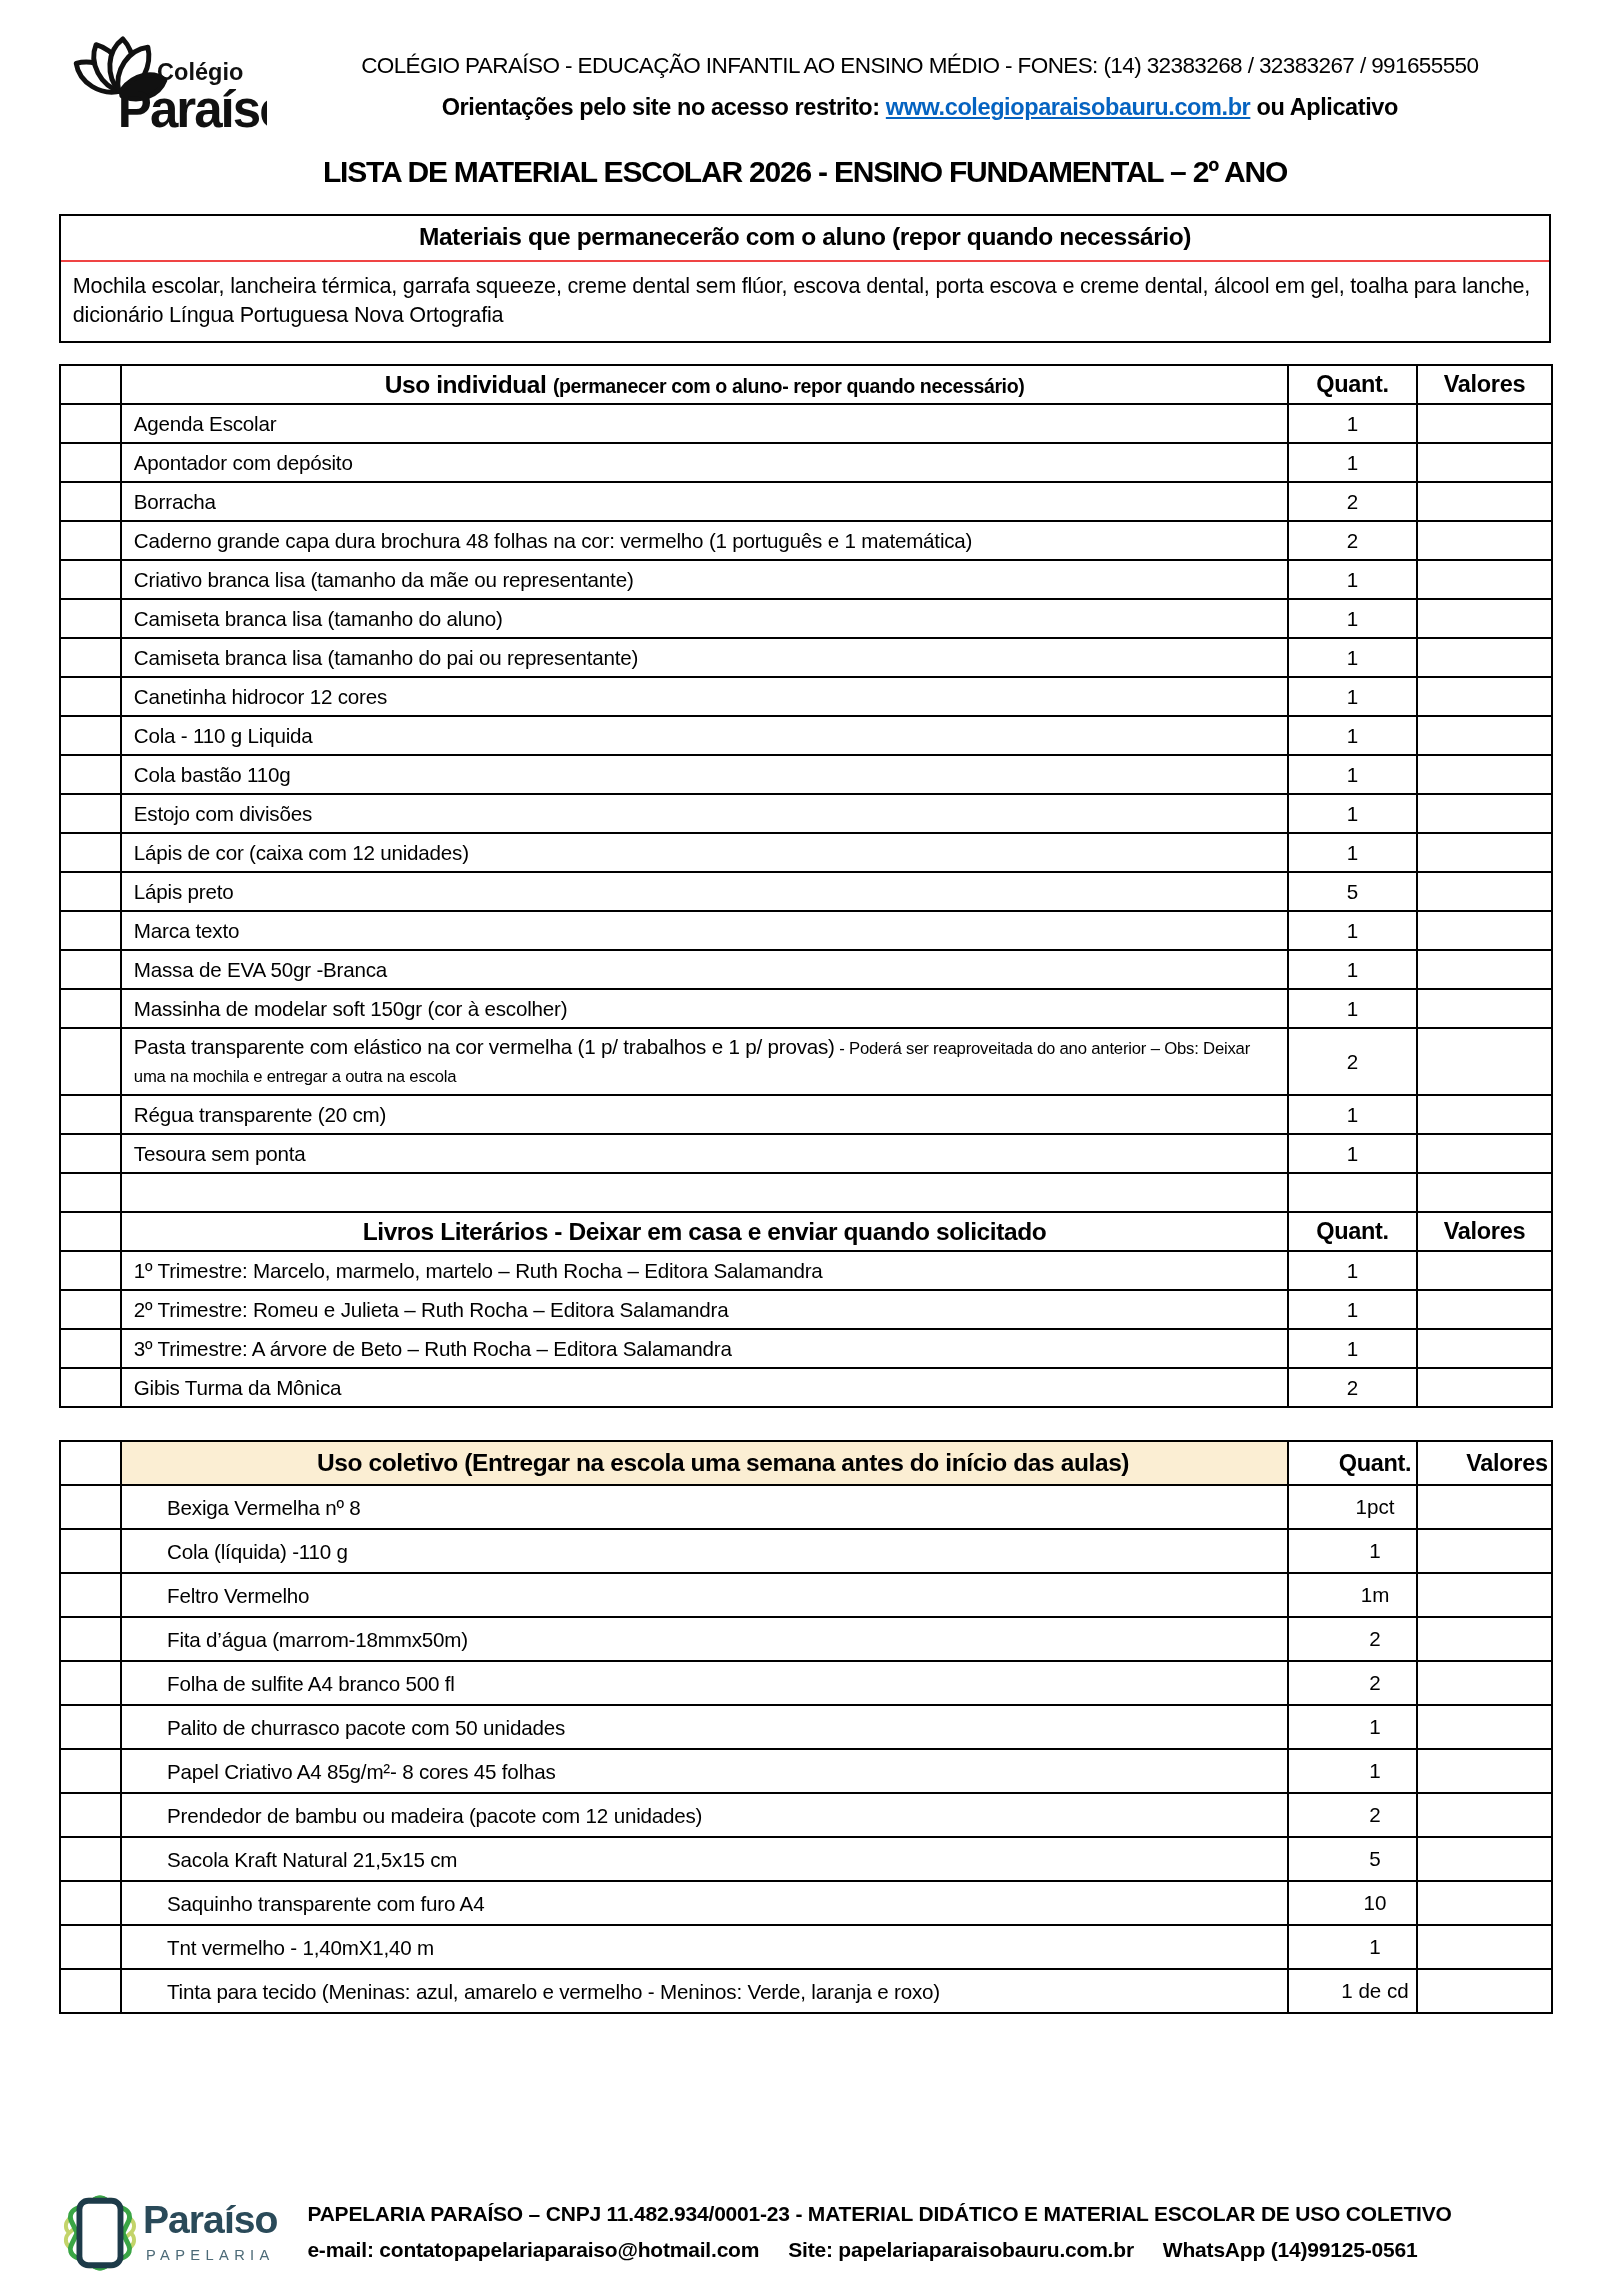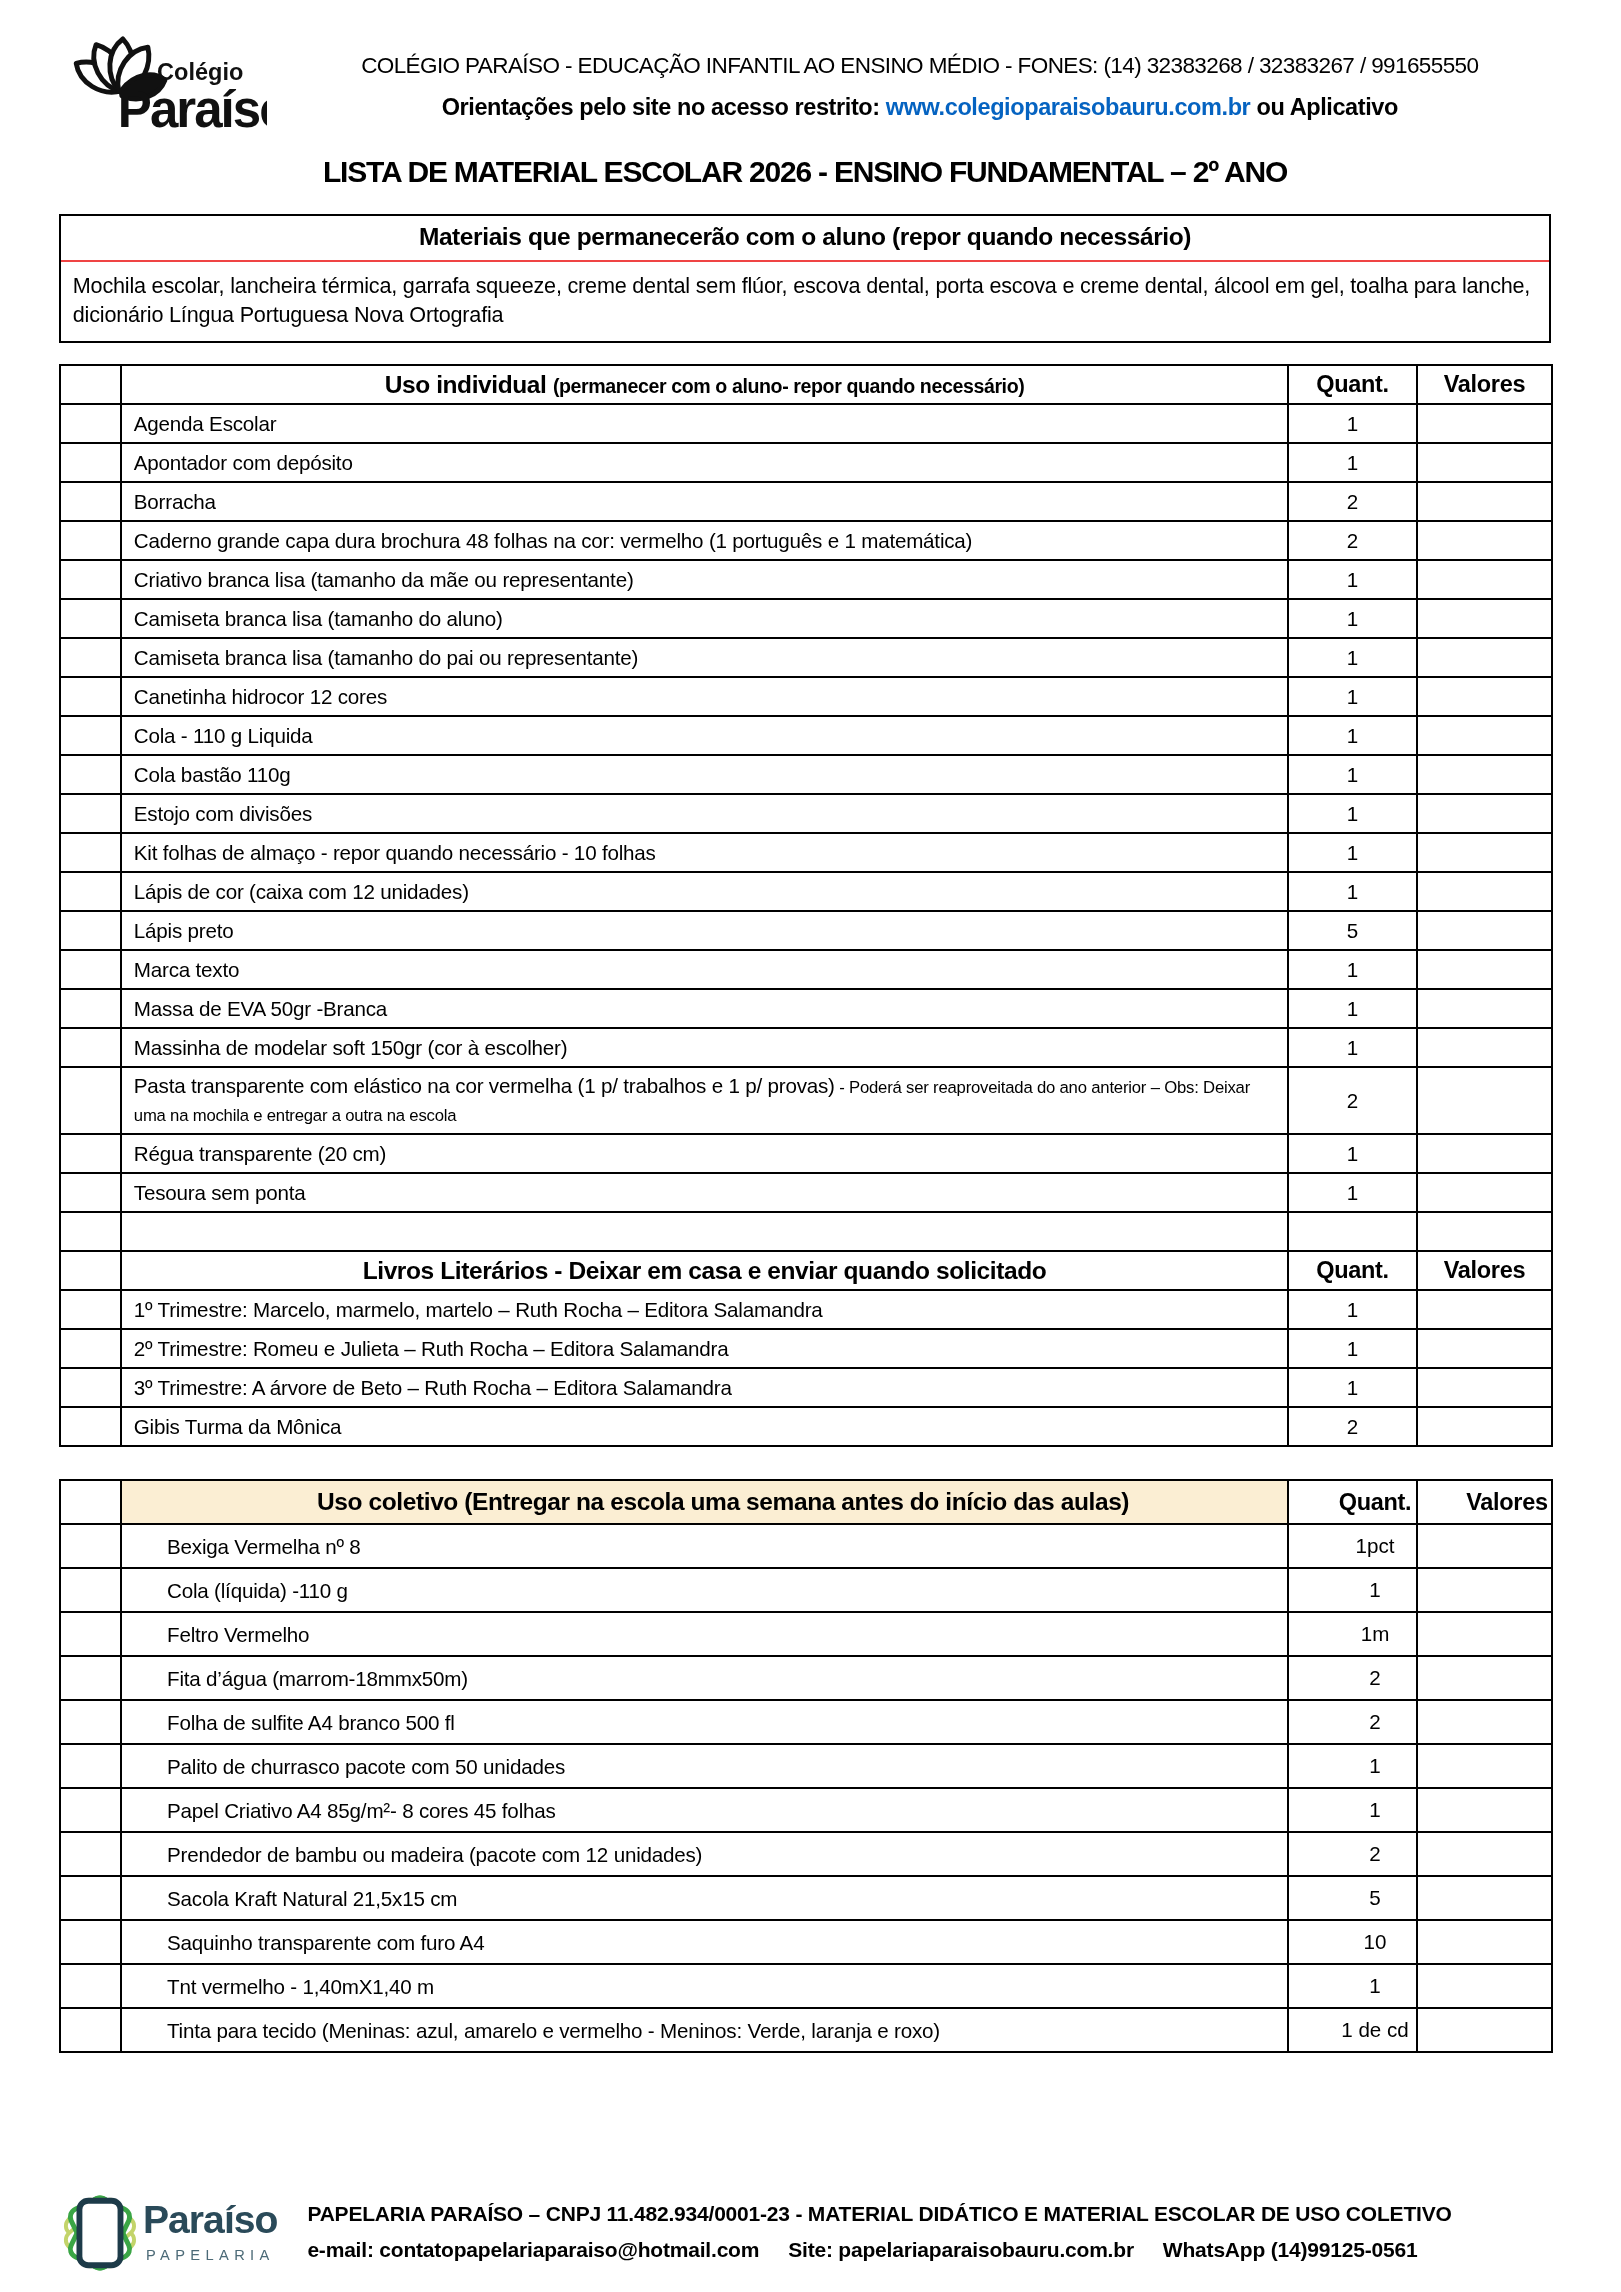--- a/index.html
+++ b/index.html
@@ -9,21 +9,21 @@
     font-family:"Liberation Sans", sans-serif; color:#000;
   }
   .page { padding:29px 70px 0 59px;border-radius:26px; }
 
   
   .top-header { display:flex; align-items:flex-start; gap:21.6px; }
   .school-logo { width:208px; height:116px; flex:0 0 auto; }
   .header-text { flex:1; text-align:center; padding-top:23.5px; }
   .header-line1 { font-size:22.5px; letter-spacing:-0.6px; white-space:nowrap; }
   .header-line2 { font-size:23.5px; font-weight:bold; margin-top:15.7px; letter-spacing:-0.4px; }
-  .header-link { color:var(--link-blue,#0563C1); cursor:pointer; }
+  .header-link { color:var(--link-blue,#0563C1); text-decoration:underline; cursor:pointer; }
 
   .doc-title { text-align:center; font-size:30px; font-weight:bold; letter-spacing:-1.2px; margin-top:9.8px; }
 
   
   .keep-box { border:2.9px solid #000; margin-top:25.5px; }
   .keep-box-title { font-size:24.5px; font-weight:bold; text-align:center; padding:6.9px 0 8.8px; border-bottom:2px solid #ef4444; letter-spacing:-0.4px; }
   .keep-box-body { font-size:21.6px; line-height:29px; padding:8.8px 11.8px 12.7px; letter-spacing:-0.2px; }
 
   
   table { border-collapse:collapse; width:100%; table-layout:fixed; border:2.9px solid #000; }
@@ -163,26 +163,20 @@
         </tr>
         <tr>
           <td></td>
           <td class="cell-desc"><span>Cola bastão 110g</span></td>
           <td class="cell-quant">1</td>
           <td></td>
         </tr>
         <tr>
           <td></td>
           <td class="cell-desc"><span>Estojo com divisões</span></td>
-          <td class="cell-quant">1</td>
-          <td></td>
-        </tr>
-        <tr>
-          <td></td>
-          <td class="cell-desc"><span>Kit folhas de almaço - repor quando necessário - 10 folhas</span></td>
           <td class="cell-quant">1</td>
           <td></td>
         </tr>
         <tr>
           <td></td>
           <td class="cell-desc"><span>Lápis de cor (caixa com 12 unidades)</span></td>
           <td class="cell-quant">1</td>
           <td></td>
         </tr>
         <tr>

